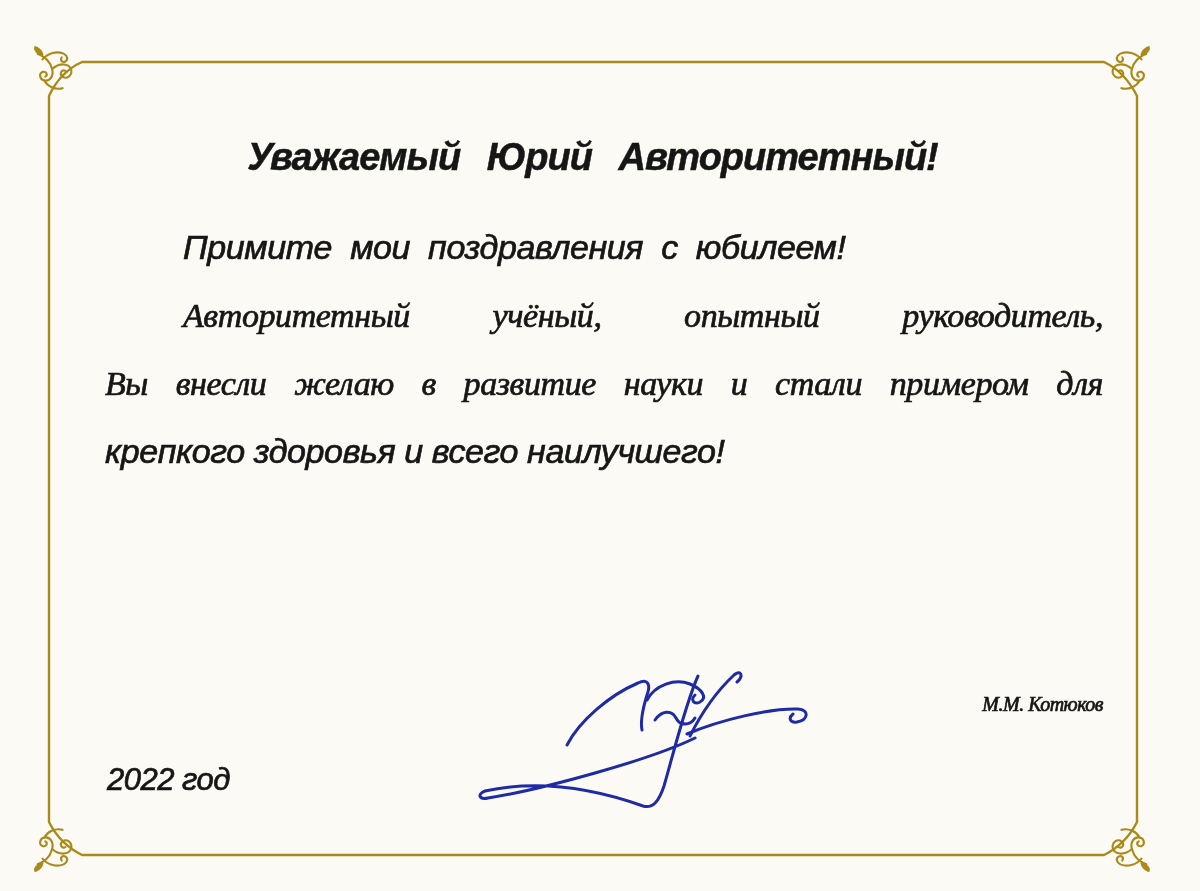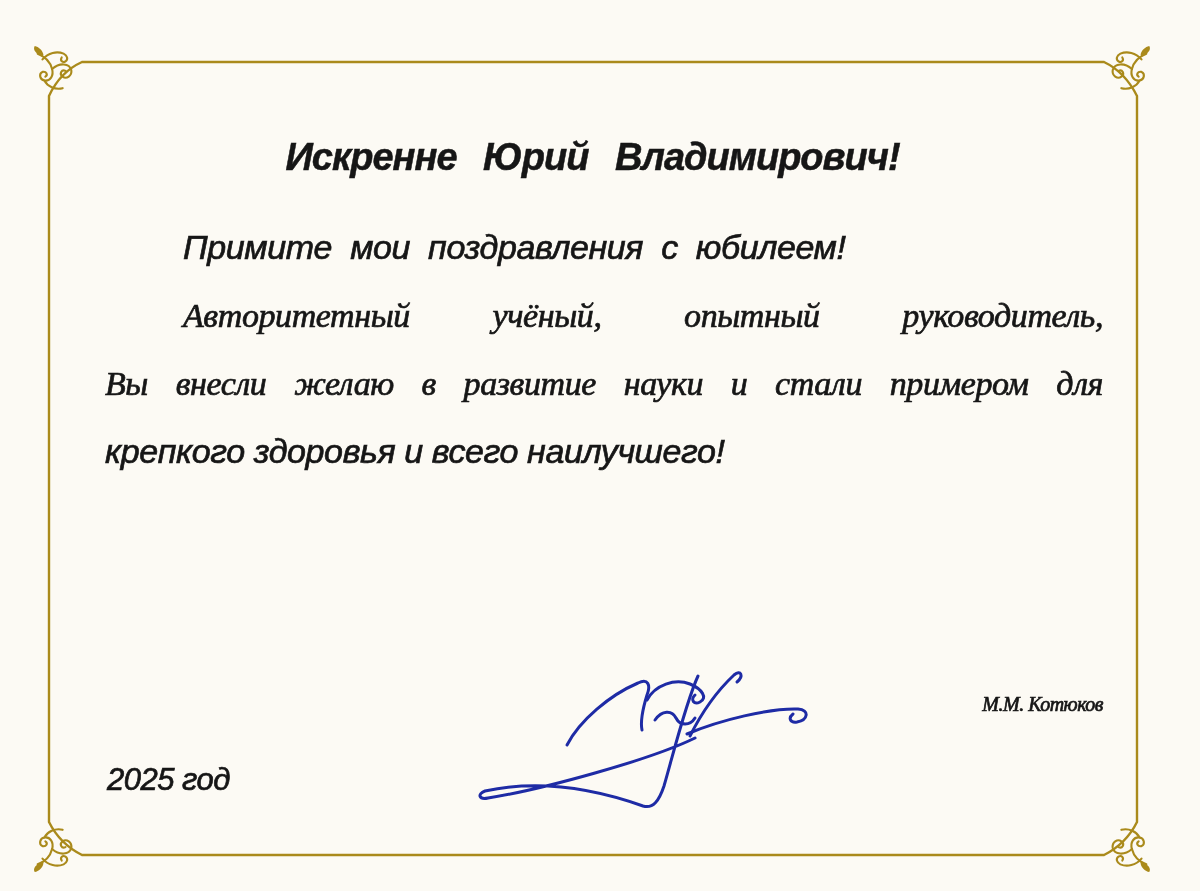--- a/index.html
+++ b/index.html
@@ -87,35 +87,35 @@
   <span class="corner tr"><svg aria-hidden="true">
         <use href="#flourish"></use>
       </svg></span>
   <span class="corner bl"><svg aria-hidden="true">
         <use href="#flourish"></use>
       </svg></span>
   <span class="corner br"><svg aria-hidden="true">
         <use href="#flourish"></use>
       </svg></span>
 
-  <div class="title">Искренне Юрий Владимирович!</div>
+  <div class="title">Уважаемый Юрий Авторитетный!</div>
 
   <div class="body-block">
     <div class="line indent wide">Примите мои поздравления с юбилеем!</div>
     <div class="line indent just">Авторитетный учёный, опытный руководитель,</div>
     <div class="line just">Вы внесли желаю в развитие науки и стали примером для</div>
     <div class="line">крепкого здоровья и всего наилучшего!</div>
   </div>
 
   <svg class="signature-svg" viewBox="0 0 390 185" aria-hidden="true">
     <path d="M117,105 C130,80 160,55 188,43 C198,38 201,45 197,55 C193,68 190,80 192,90"></path>
     <path d="M197,60 C205,45 225,38 240,44 C252,49 258,58 250,62 C244,65 240,60 245,55"></path>
     <path d="M205,80 C212,70 222,70 226,78 C230,86 240,86 245,78"></path>
     <path d="M240,96 C252,72 268,50 284,35 C291,29 294,36 287,42"></path>
     <path d="M237,94 C270,80 320,68 348,69 C360,70 358,80 347,82 C340,83 338,78 343,74"></path>
     <path d="M245,98 C200,120 90,150 38,158 C29,160 27,154 35,151 C100,137 162,155 193,166 C203,169 209,161 214,146 C223,115 236,62 248,36"></path>
   </svg>
 
   <div class="signer">М.М. Котюков</div>
 
-  <div class="year">2025 год</div>
+  <div class="year">2022 год</div>
 
 </div>
 
 </body></html>

